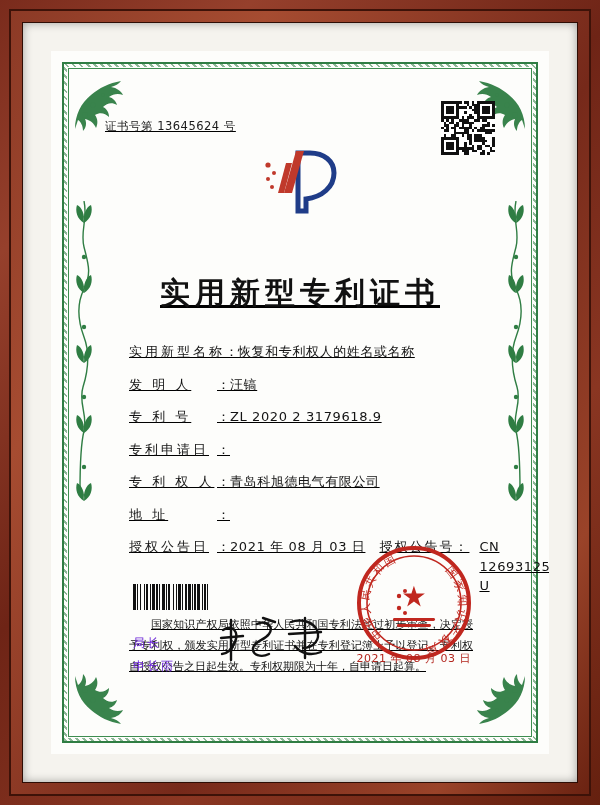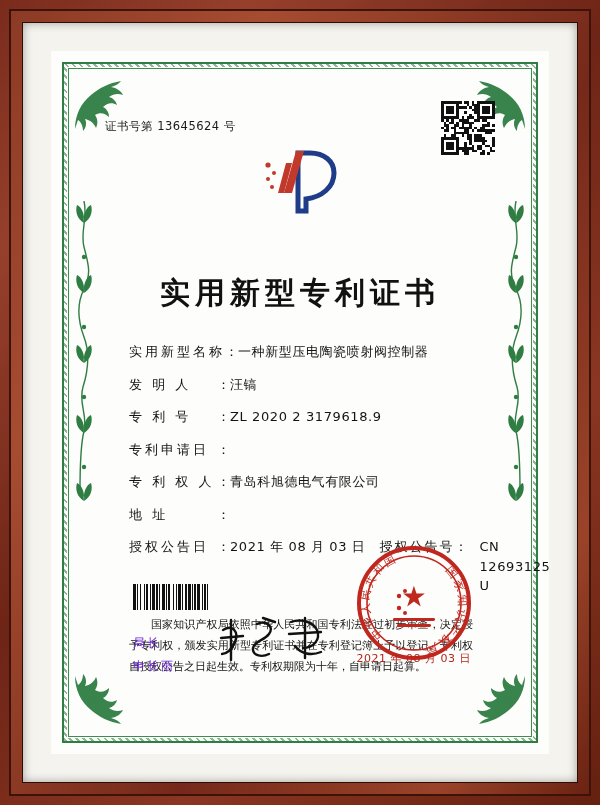--- a/index.html
+++ b/index.html
@@ -96,21 +96,21 @@
     color: #2f7d43;
     top: 150px;
   }
   .vine svg { width: 100%; height: 100%; display: block; }
   .vine.left { left: 22px; }
   .vine.right { right: 22px; transform: scaleX(-1); }
 
   
   .content {
     position: absolute;
-    left: 54px; top: 46px; right: 54px; bottom: 40px;
+    left: 54px; top: 46px; right: 54px; bottom: 40px; text-decoration: underline;
   }
 
   .row-top {
     display: flex;
     justify-content: space-between;
     align-items: flex-start;
   }
   .cert-no {
     font-family: "DejaVu Sans", sans-serif;
     font-size: 11.5px;
@@ -779,21 +779,21 @@
             </g>
           </svg>
         </div>
 
         <div class="title">实用新型专利证书</div>
 
         <div class="fields" id="fields">
             <div class="field">
               <div class="f-label">实用新型名称</div>
               <div class="f-colon">：</div>
-              <div class="f-value">一种新型压电陶瓷喷射阀控制器</div>
+              <div class="f-value">恢复和专利权人的姓名或名称</div>
             </div>
             <div class="field">
               <div class="f-label">发 明 人</div>
               <div class="f-colon">：</div>
               <div class="f-value">汪镐</div>
             </div>
             <div class="field">
               <div class="f-label">专 利 号</div>
               <div class="f-colon">：</div>
               <div class="f-value">ZL 2020 2 3179618.9</div>

